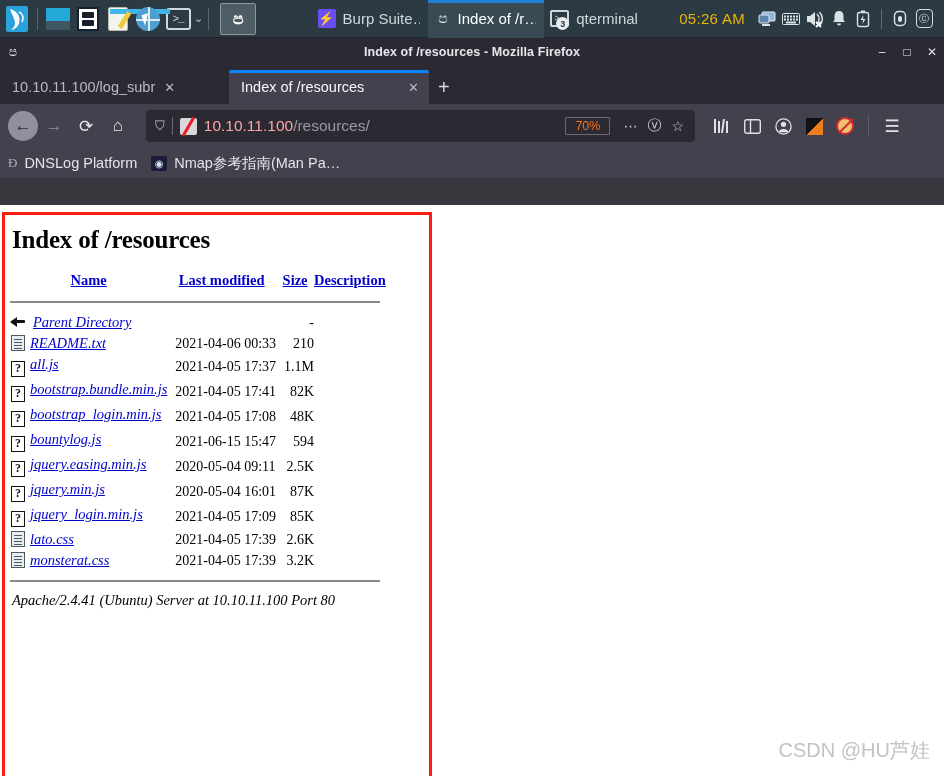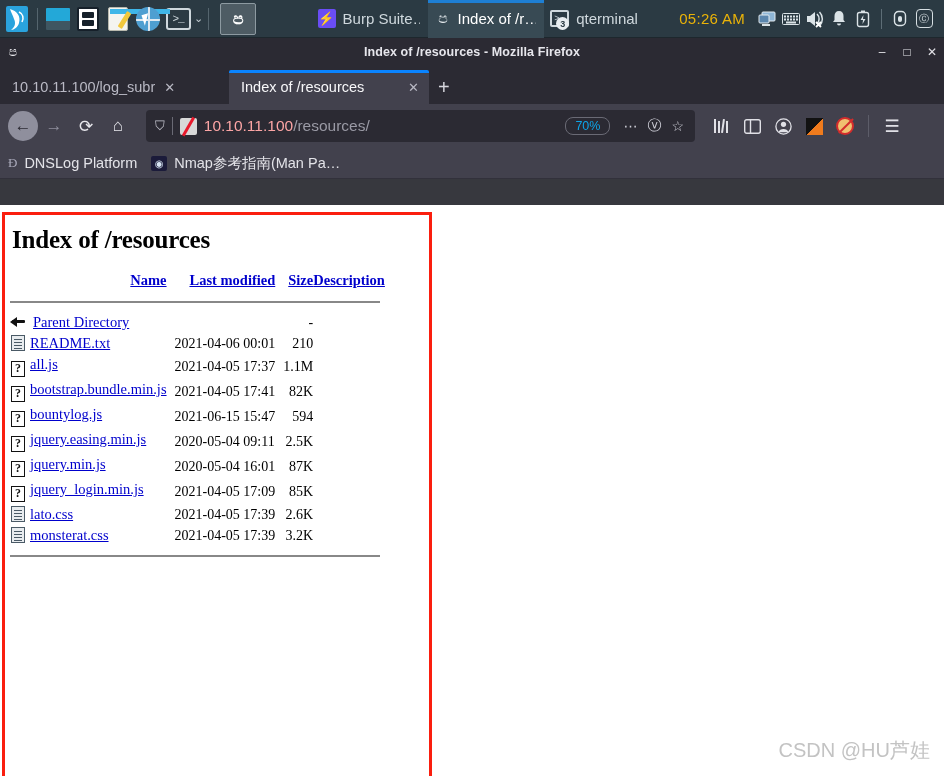--- a/index.html
+++ b/index.html
@@ -171,22 +171,22 @@
     width: 17px; height: 17px; background: #d8d8d8; margin-right: 7px; position: relative;
     border-radius: 2px;
   }
   .noscript-badge::after {
     content: ""; position: absolute; left: 7px; top: -2px; width: 2.5px; height: 21px;
     background: #e8192c; transform: rotate(30deg);
   }
   .url-host { color: #fca5a5; font-size: 15.5px; }
   .url-path { color: #9a9aa5; font-size: 15.5px; }
   .zoom-pill {
-    margin-left: auto; border: 1px solid #6a6a75; border-radius: 8px;
-    padding: 1px 9px; color: #0ea5e9; font-size: 12.5px;
+    margin-left: auto; border: 1px solid #6a6a75; border-radius: 1px;
+    padding: 1px 9px; color: #f97316; font-size: 12.5px;
   }
   .url-ico { color: #cfcfd8; font-size: 14px; padding: 0 5px; }
   .toolbar-right { display: flex; align-items: center; margin-left: 12px; gap: 3px; }
   .tri { width: 28px; height: 28px; display: flex; align-items: center; justify-content: center; color: #e0e0e6; font-size: 15px; }
   .darkreader {
     width: 17px; height: 17px; background: linear-gradient(135deg, #121212 0 50%, #f07b1d 50% 100%);
   }
   .noscript-tb {
     width: 18px; height: 18px; border-radius: 50%; border: 2px solid #d42c2c;
     position: relative; background: #f0c070;
@@ -217,37 +217,37 @@
   .page-inner { padding: 5px 0 0 5px; }
   h1.idx {
     font-family: "Liberation Serif", serif; font-weight: bold; font-size: 25px;
     color: #000; margin: 6px 0 18px 2px; letter-spacing: -.2px;
   }
   table.listing {
     font-family: "Liberation Serif", serif; font-size: 14.5px; color: #000;
     border-collapse: collapse;
   }
   table.listing th {
-    font-weight: bold; text-align: right; padding: 0 0 10px 0;
+    font-weight: bold; text-align: center; padding: 0 0 10px 0;
   }
   table.listing th a, table.listing td a {
     color: #0000cc; text-decoration: underline;
   }
   th.c-name { padding-left: 63px; }
   th.c-mod  { padding-left: 28px; }
   th.c-size { padding-left: 16px; }
   th.c-desc { padding-left: 6px; }
   .hr-row td { padding: 0; }
   .hr-line { height: 2px; background: #888; margin: 2px 0 9px 0; width: 370px; }
   .hr-line.bottom { margin: 9px 0 8px 0; }
   td.name-cell { padding: 2px 0 2px 0; white-space: nowrap; }
   td.mod-cell  { padding: 2px 0 2px 8px; white-space: nowrap; font-size: 14px; }
   td.size-cell { padding: 2px 0 2px 8px; text-align: right; white-space: nowrap; font-size: 14px; }
   td.desc-cell { padding: 2px 0; }
-  a.fname { color: #551a8b; text-decoration: underline; }
+  a.fname { color: #551a8b; text-decoration: underline; font-style: italic; }
   a.fname.blue { color: #0000cc; }
 
   .fico {
     display: inline-block; width: 20px; height: 16px; vertical-align: -3px;
     margin-right: 3px; position: relative;
   }
   
   .fico.back::before {
     content: ""; position: absolute; left: 2px; top: 6px; width: 13px; height: 3px;
     background: #111; border-radius: 1px;
@@ -539,34 +539,40 @@
             <td class="name-cell">
               <span class="fico back"></span><a class="fname" href="#">Parent Directory</a>
             </td>
             <td class="mod-cell"></td>
             <td class="size-cell dash-cell">-</td>
             <td class="desc-cell"></td>
           </tr>
 
         <tr>
               <td class="name-cell"><span class="fico doc"></span><a class="fname blue" href="#">README.txt</a></td>
-              <td class="mod-cell">2021-04-06 00:01</td>
+              <td class="mod-cell">2021-04-06 00:33</td>
               <td class="size-cell">210</td>
               <td class="desc-cell"></td>
             </tr>
             <tr>
               <td class="name-cell"><span class="fico unk">?</span><a class="fname blue" href="#">all.js</a></td>
               <td class="mod-cell">2021-04-05 17:37</td>
               <td class="size-cell">1.1M</td>
               <td class="desc-cell"></td>
             </tr>
             <tr>
               <td class="name-cell"><span class="fico unk">?</span><a class="fname blue" href="#">bootstrap.bundle.min.js</a></td>
               <td class="mod-cell">2021-04-05 17:41</td>
               <td class="size-cell">82K</td>
+              <td class="desc-cell"></td>
+            </tr>
+            <tr>
+              <td class="name-cell"><span class="fico unk">?</span><a class="fname blue" href="#">bootstrap_login.min.js</a></td>
+              <td class="mod-cell">2021-04-05 17:08</td>
+              <td class="size-cell">48K</td>
               <td class="desc-cell"></td>
             </tr>
             <tr>
               <td class="name-cell"><span class="fico unk">?</span><a class="fname blue" href="#">bountylog.js</a></td>
               <td class="mod-cell">2021-06-15 15:47</td>
               <td class="size-cell">594</td>
               <td class="desc-cell"></td>
             </tr>
             <tr>
               <td class="name-cell"><span class="fico unk">?</span><a class="fname blue" href="#">jquery.easing.min.js</a></td>
@@ -601,17 +607,18 @@
           </tbody>
         <tfoot>
           <tr class="hr-row">
             <td colspan="4">
                 <div class="hr-line bottom"></div>
               </td>
           </tr>
         </tfoot>
       </table>
 
+      <div class="footer-line">Apache/2.4.41 (Ubuntu) Server at 10.10.11.100 Port 80</div>
     </div>
   </div>
 
   <div id="watermark">CSDN @HU芦娃</div>
 </div>
 
 </body></html>

